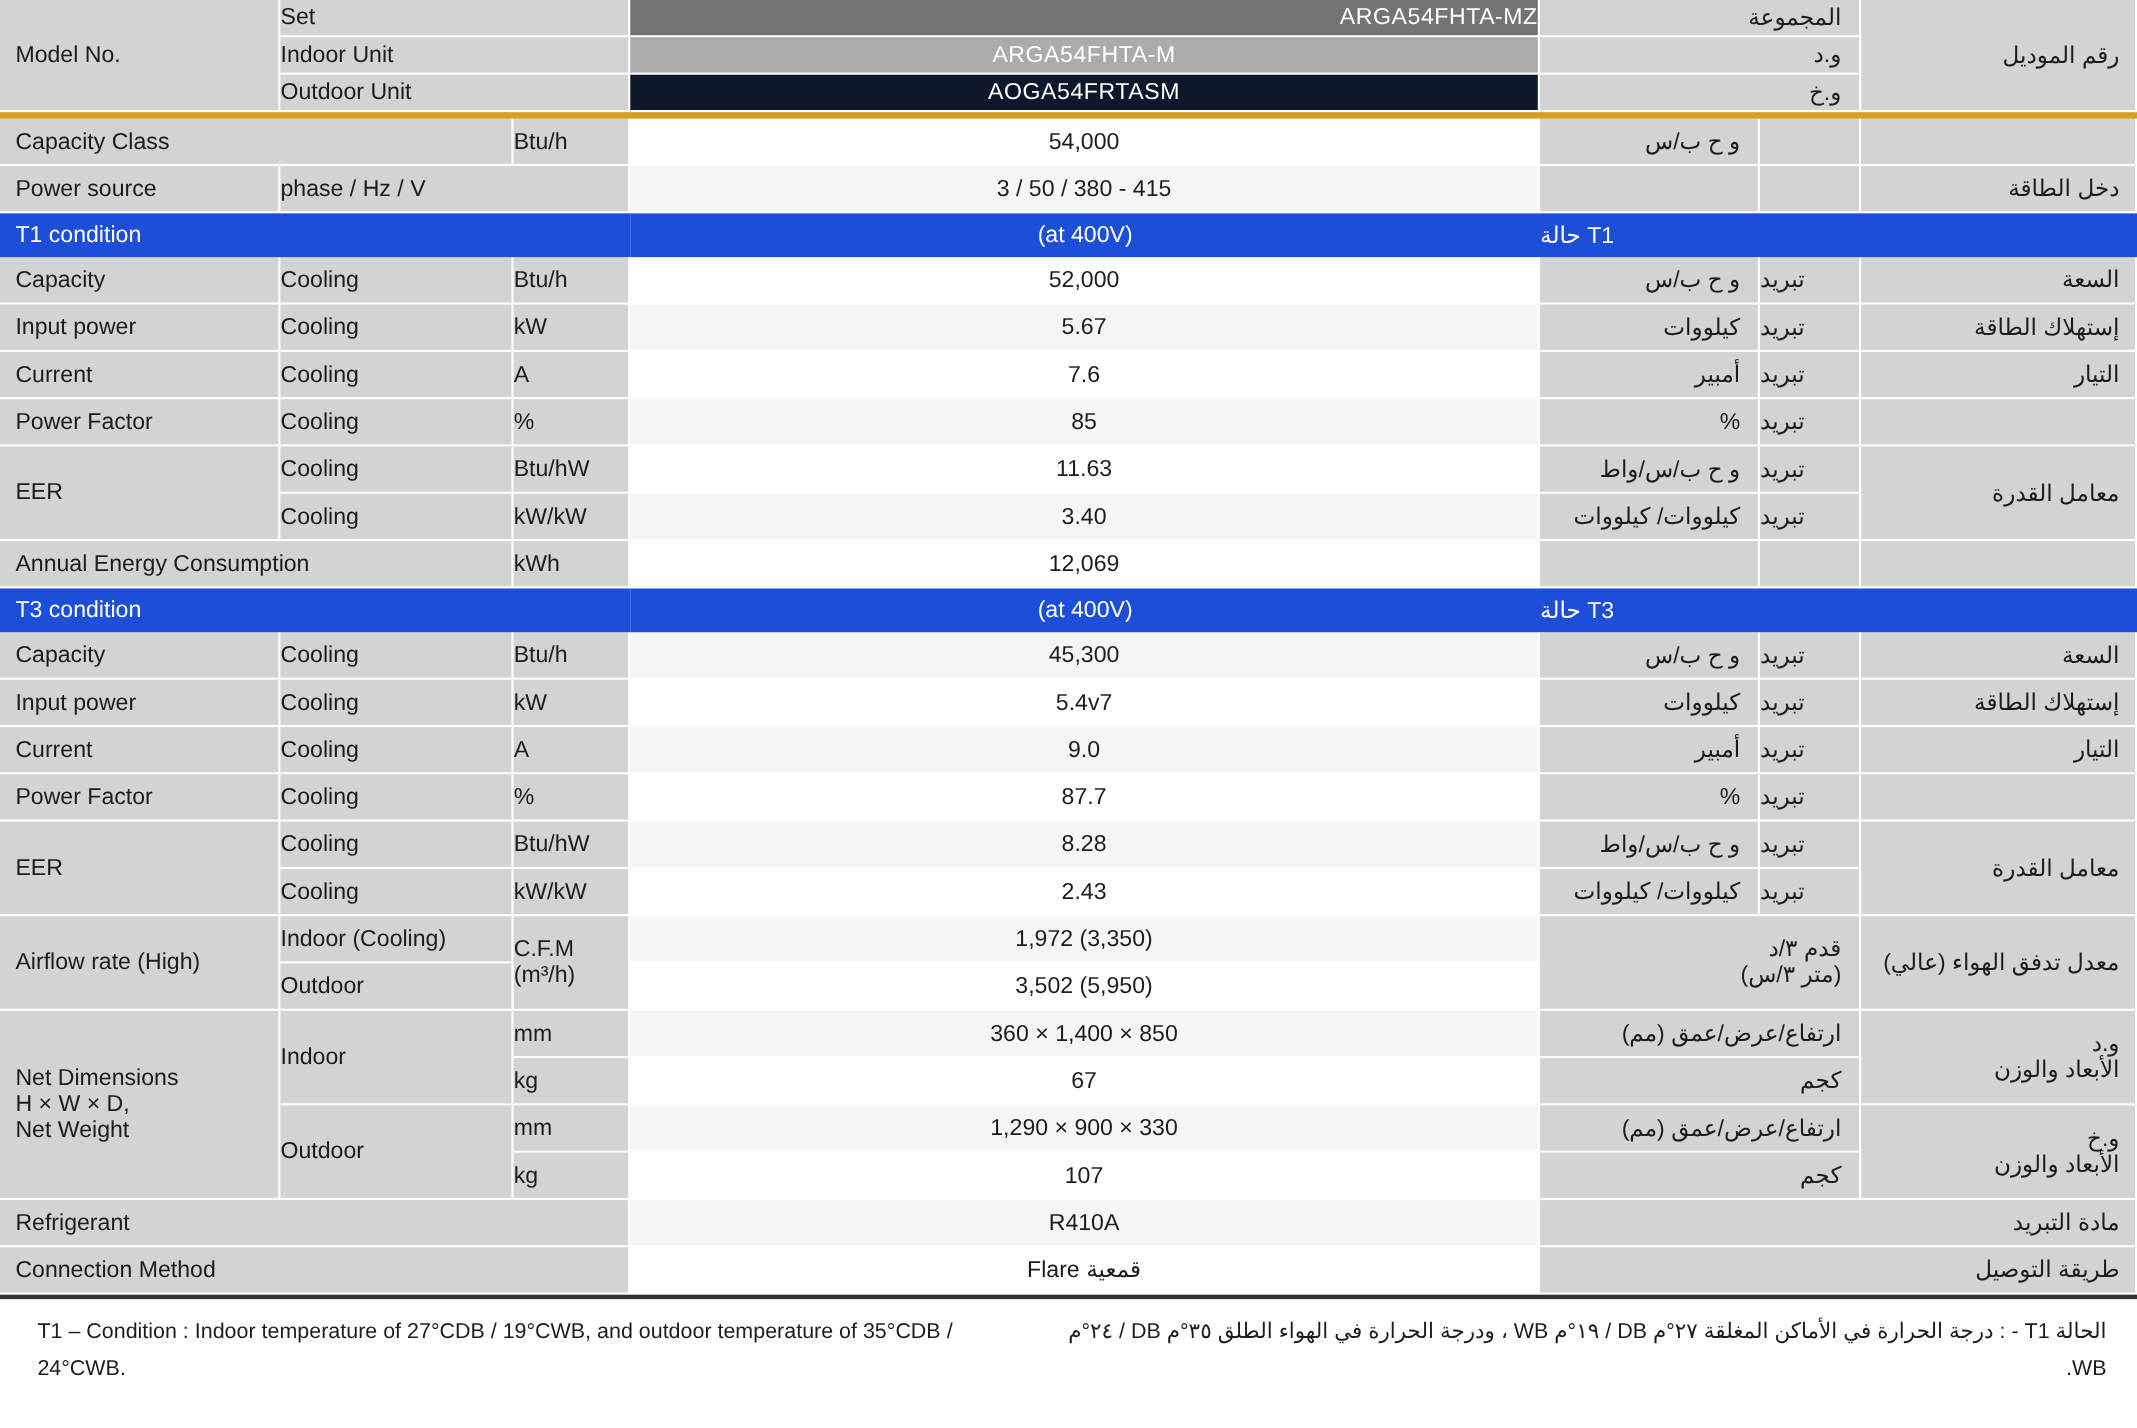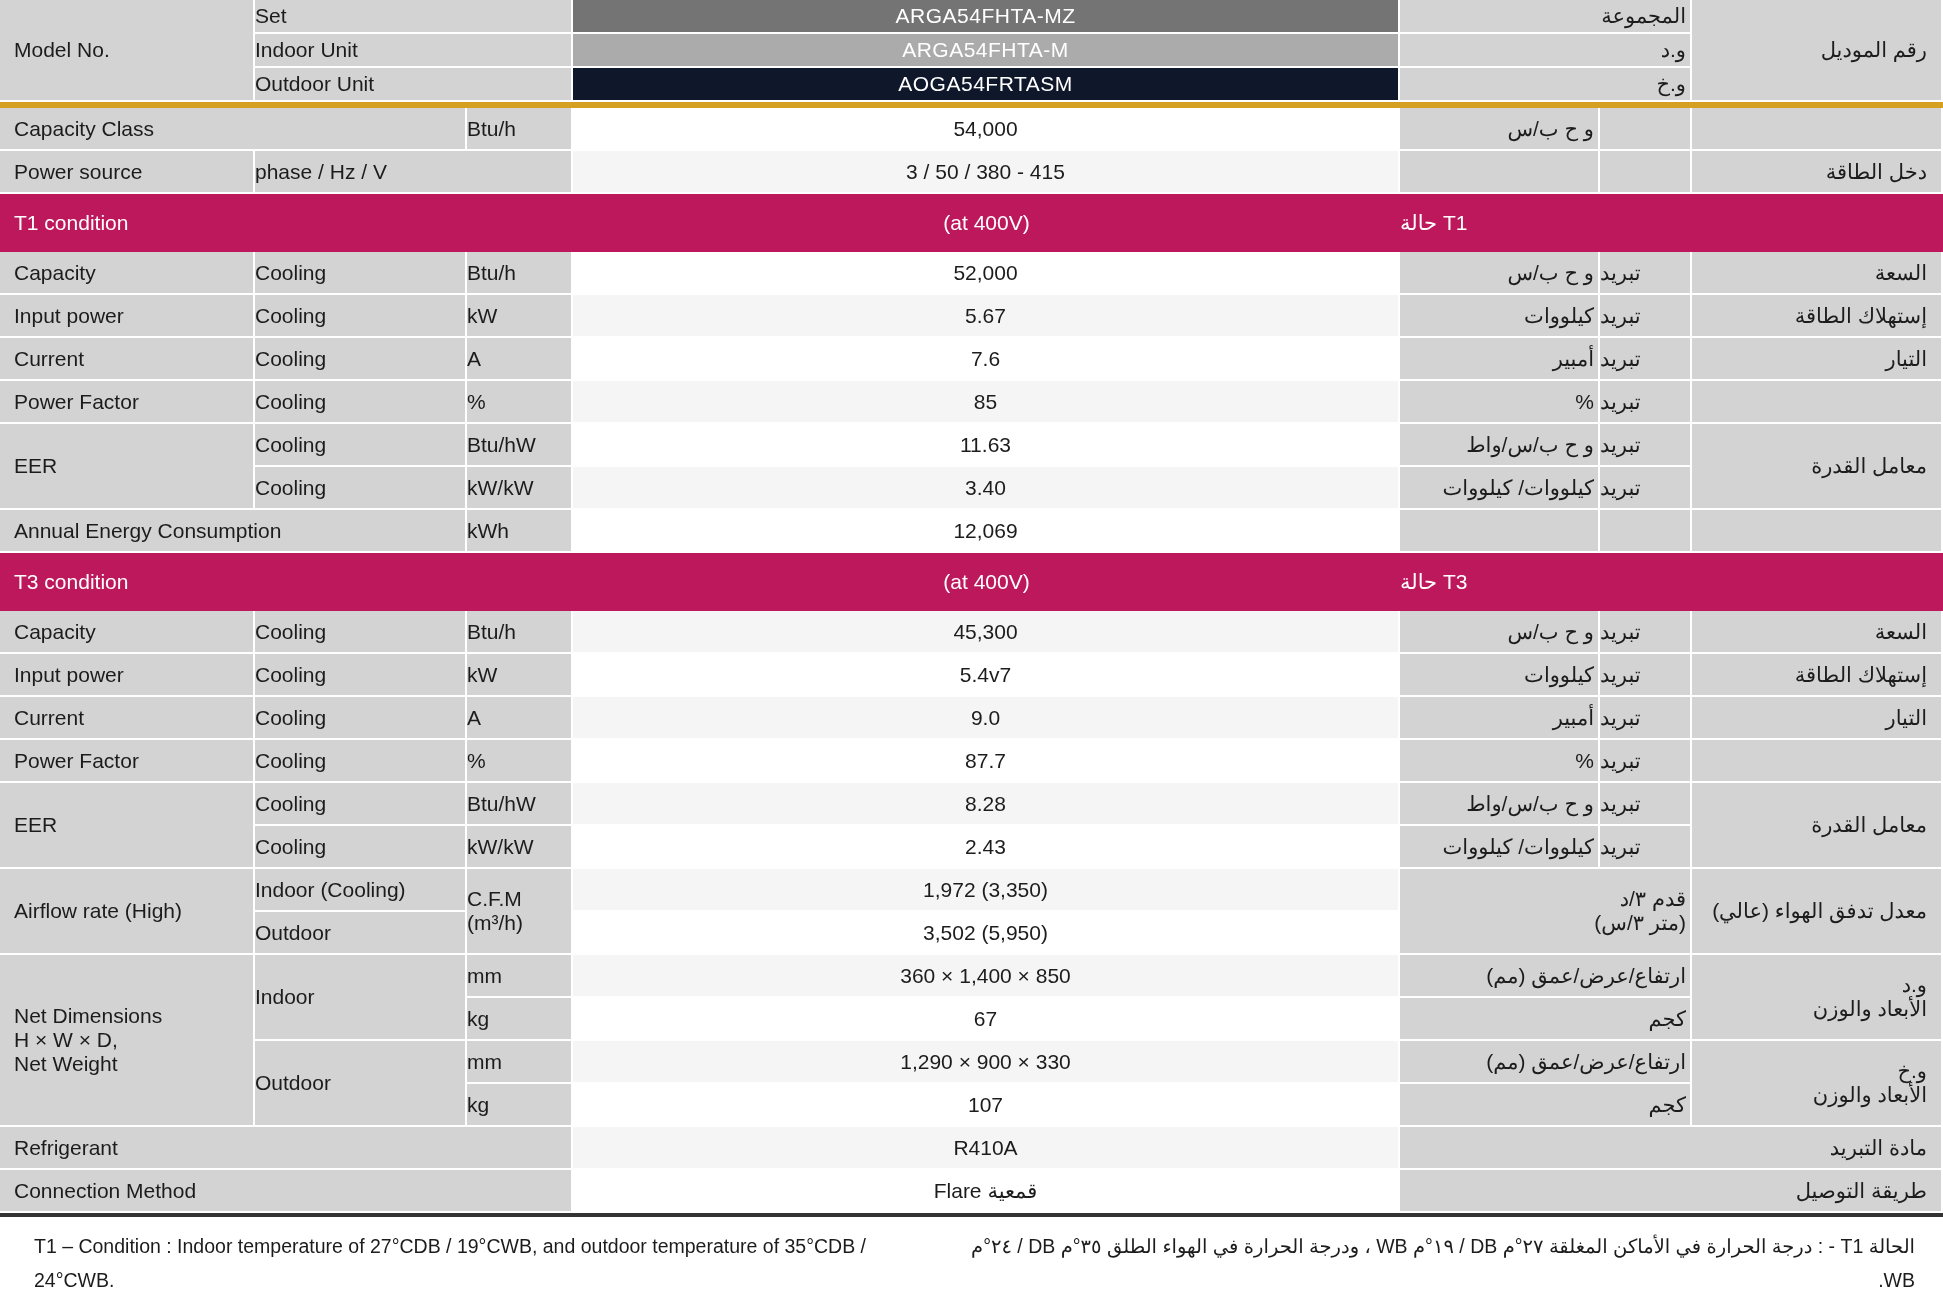--- a/index.html
+++ b/index.html
@@ -5,26 +5,26 @@
   html,body{margin:0;padding:0;background:#fff;}
   body{width:1943px;height:1298px;font-family:"Liberation Sans",sans-serif;color:#1c1c1c;-webkit-font-smoothing:antialiased;}
   table{border-collapse:separate;border-spacing:0;table-layout:fixed;width:1943px;}
   td{border-right:2px solid #fff;border-bottom:2px solid #fff;font-size:21px;height:41px;padding:0;vertical-align:middle;overflow:hidden;white-space:nowrap;}
   tr.model td{height:32px;}
   .g{background:#D3D3D3;}
   .lab{text-align:left;padding-left:14px;}
   .c{text-align:left;}
   .v{background:#FFFFFF;text-align:center;}
   .va{background:#F5F5F5;text-align:center;}
-  .dark{background:#747474;color:#fff;text-align:center;letter-spacing:.5px;margin-top:32px;}
+  .dark{background:#747474;color:#fff;text-align:right;letter-spacing:.5px;margin-top:32px;}
   .m1{background:#ABABAB;color:#fff;text-align:center;letter-spacing:.5px;}
   .m2{background:#0f172a;color:#fff;text-align:center;letter-spacing:.5px;}
   .arl{text-align:right;padding-right:14px;}
-  .aru{text-align:right;padding-right:4px;}
-  tr.band td{background:#be185d;color:#fff;border:0;height:58px;}
+  .aru{text-align:right;padding-right:16px;}
+  tr.band td{background:#1d4ed8;color:#fff;border:0;height:40px;}
   tr.band .bl{text-align:left;padding-left:14px;}
   tr.band .bc{text-align:center;}
   tr.band .br{text-align:left;padding-right:14px;}
   tr.gold td{background:#D5A021;border:0;height:6px;line-height:0;}
   tr.end td{background:#333333;border:0;height:4px;line-height:0;}
   .ml div{line-height:24px;}
   .ml{padding-top:2px;padding-bottom:2px;}
   .footnotes{display:flex;justify-content:space-between;align-items:flex-start;padding-top:12px;}
   .fn{font-size:19.5px;line-height:34px;}
   .fn-en{padding-left:10px;}

